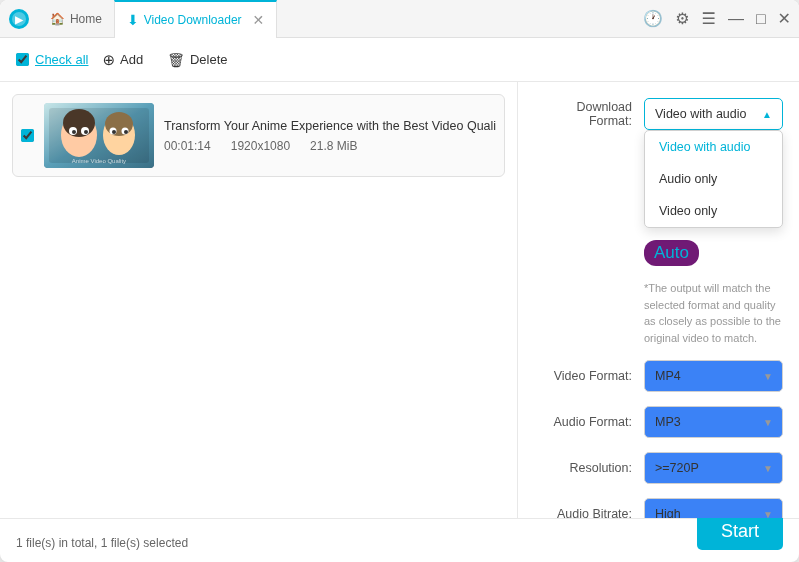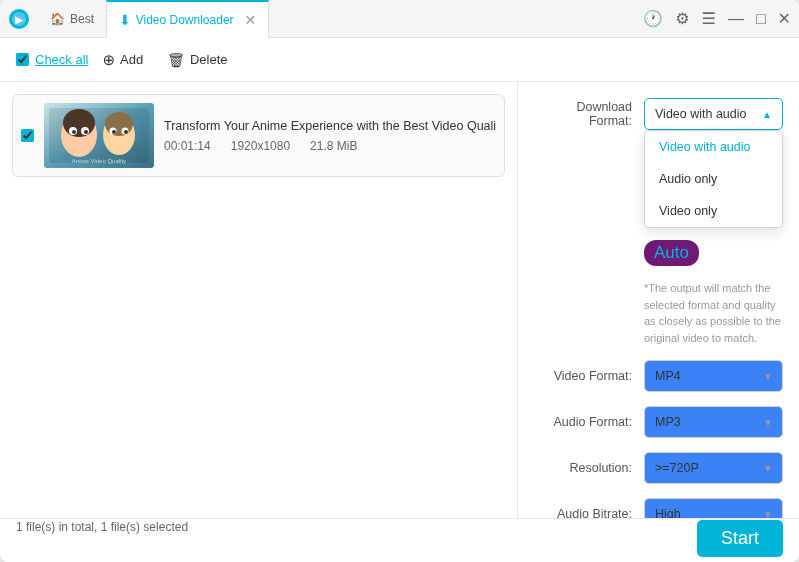--- a/index.html
+++ b/index.html
@@ -275,22 +275,22 @@
       color: #999;
       margin-bottom: 14px;
       margin-left: 110px;
       line-height: 1.5;
     }
     
     .footer {
       height: 44px;
       border-top: 1px solid #e8e8e8;
       display: flex;
-      align-items: flex-start;
-      padding: 1px 16px;
+      align-items: flex-end;
+      padding: 12px 16px;
       flex-shrink: 0;
     }
     .footer-status {
       flex: 1;
       font-size: 12px;
       color: #666;
     }
     .start-btn {
       background: #00b4d8;
       color: #fff;
@@ -317,21 +317,21 @@
   <div class="titlebar">
     <div class="titlebar-logo">
       <svg width="22" height="22" viewBox="0 0 22 22">
         <circle cx="11" cy="11" r="10" fill="#00b4d8"></circle>
         <circle cx="11" cy="11" r="7" fill="#fff" opacity="0.3"></circle>
         <text x="11" y="15" text-anchor="middle" fill="#fff" font-size="10" font-weight="bold">▶</text>
       </svg>
     </div>
     <div class="tab-home">
       <span>🏠</span>
-      <span>Best</span>
+      <span>Home</span>
     </div>
     <div class="tab-active">
       <span style="color:#00b4d8;font-size:14px;">⬇</span>
       <span>Video Downloader</span>
       <span class="tab-close">✕</span>
     </div>
     <div class="titlebar-spacer"></div>
     <div class="titlebar-controls">
       <span>🕐</span>
       <span>⚙</span>

